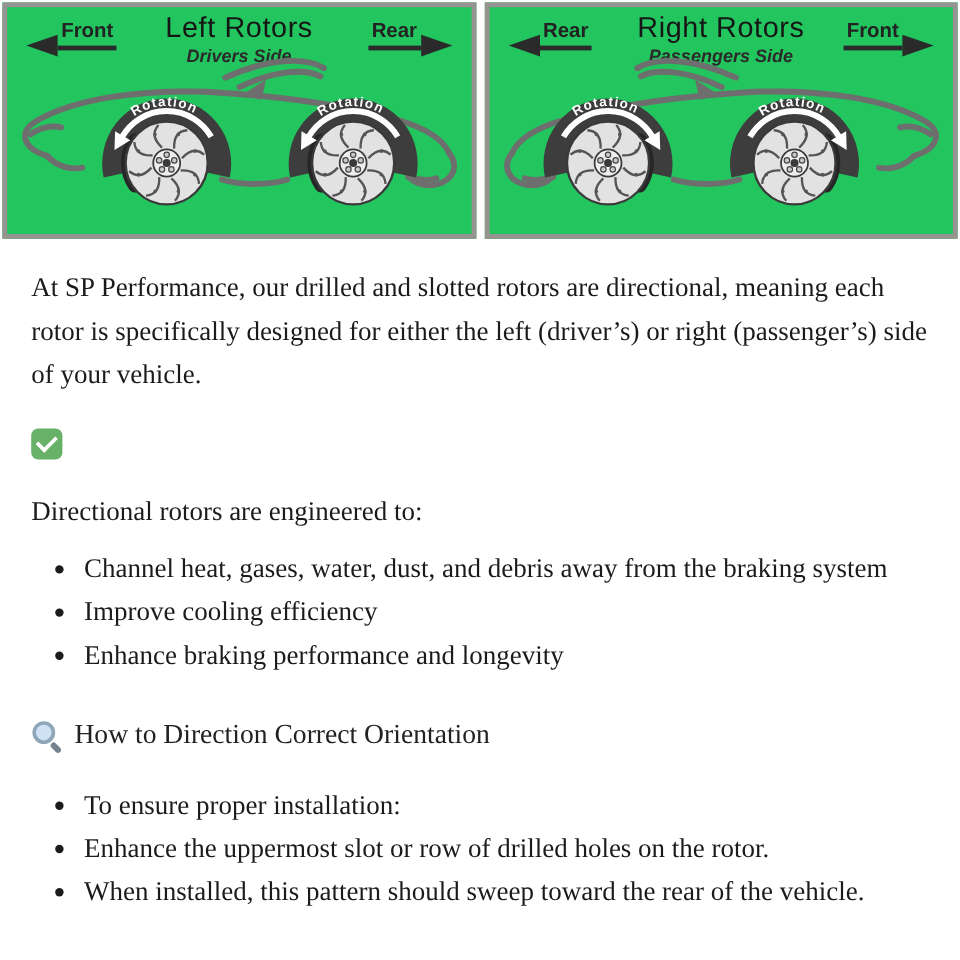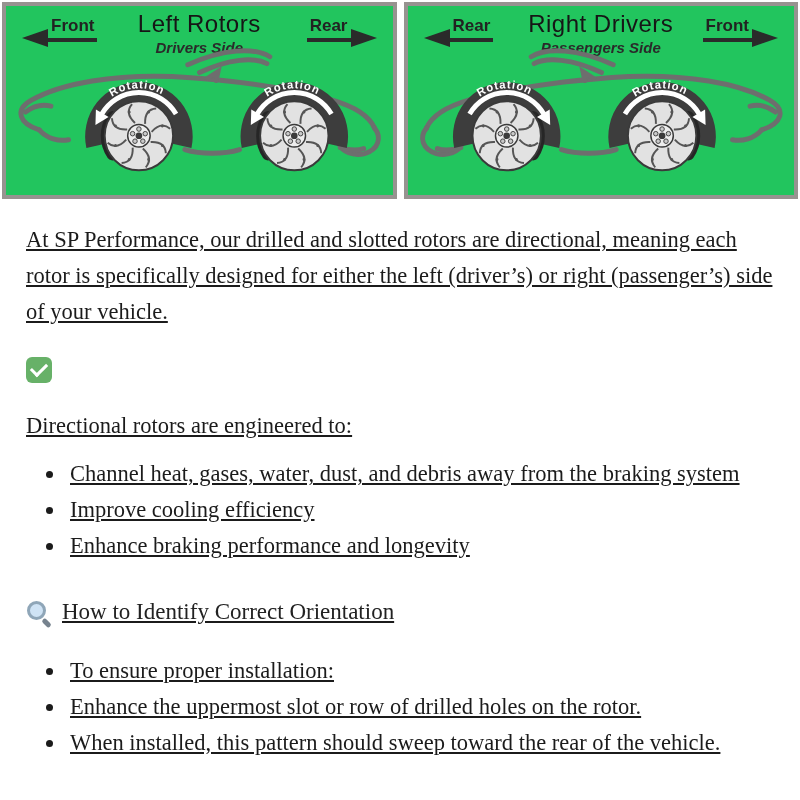--- a/index.html
+++ b/index.html
@@ -42,21 +42,21 @@
   .tri-left  { border-right: 26px solid #2a2a2a; }
   .tri-right { border-left: 26px solid #2a2a2a; }
 
   .car-svg { position: absolute; left: 0; bottom: 0; width: 387px; height: 156px; }
   .car-line { stroke: #6e6e6e; stroke-width: 5; fill: none; stroke-linecap: round; }
   .rot path { stroke: #ffffff; stroke-width: 5; fill: none; }
   .rot polygon { fill: #ffffff; }
   .rot text { fill: #ffffff; font-family: "Liberation Sans", sans-serif; font-weight: bold; font-size: 11.5px; letter-spacing: 1px; }
 
   
-  .content { padding: 0 26px; font-size: 22.5px; line-height: 1.6; text-decoration: underline; }
+  .content { padding: 0 26px; font-size: 22.5px; line-height: 1.6; }
   .intro { margin: 23px 0 0 0; }
   .h-why {
     margin: 27px 0 0 0;
     font-weight: bold; font-size: 23px;
     display: flex; align-items: center; gap: 11px;
   }
   .lead { margin: 25px 0 12px 0; }
   ul { margin: 0; padding-left: 40px; }
   li { padding-left: 4px; }
   .h-how {
@@ -182,21 +182,21 @@
     </svg>
   </div>
 
   <div class="panel">
     <div class="panel-head">
       <div class="dir">
         <span class="tri tri-left"></span>
         <span class="dir-text">Rear</span>
       </div>
       <div class="titles">
-        <div class="p-title">Right Drivers</div>
+        <div class="p-title">Right Rotors</div>
         <div class="p-sub">Passengers Side</div>
       </div>
       <div class="dir">
         <span class="dir-text">Front</span>
         <span class="tri tri-right"></span>
       </div>
     </div>
     <svg class="car-svg" viewBox="0 0 396 158" preserveAspectRatio="none">
       <defs>
         <path id="tpR1" d="M60,73 A48,48 0 0 1 142,73"></path>
@@ -230,21 +230,21 @@
   <p class="lead">Directional rotors are engineered to:</p>
 
   <ul>
     <li>Channel heat, gases, water, dust, and debris away from the braking system</li>
     <li>Improve cooling efficiency</li>
     <li>Enhance braking performance and longevity</li>
   </ul>
 
   <div class="h-how">
     <span class="mag"></span>
-    <span>How to Identify Correct Orientation</span>
+    <span>How to Direction Correct Orientation</span>
   </div>
 
   <ul>
     <li>To ensure proper installation:</li>
     <li>Enhance the uppermost slot or row of drilled holes on the rotor.</li>
     <li>When installed, this pattern should sweep toward the rear of the vehicle.</li>
   </ul>
 
 </div>
 

